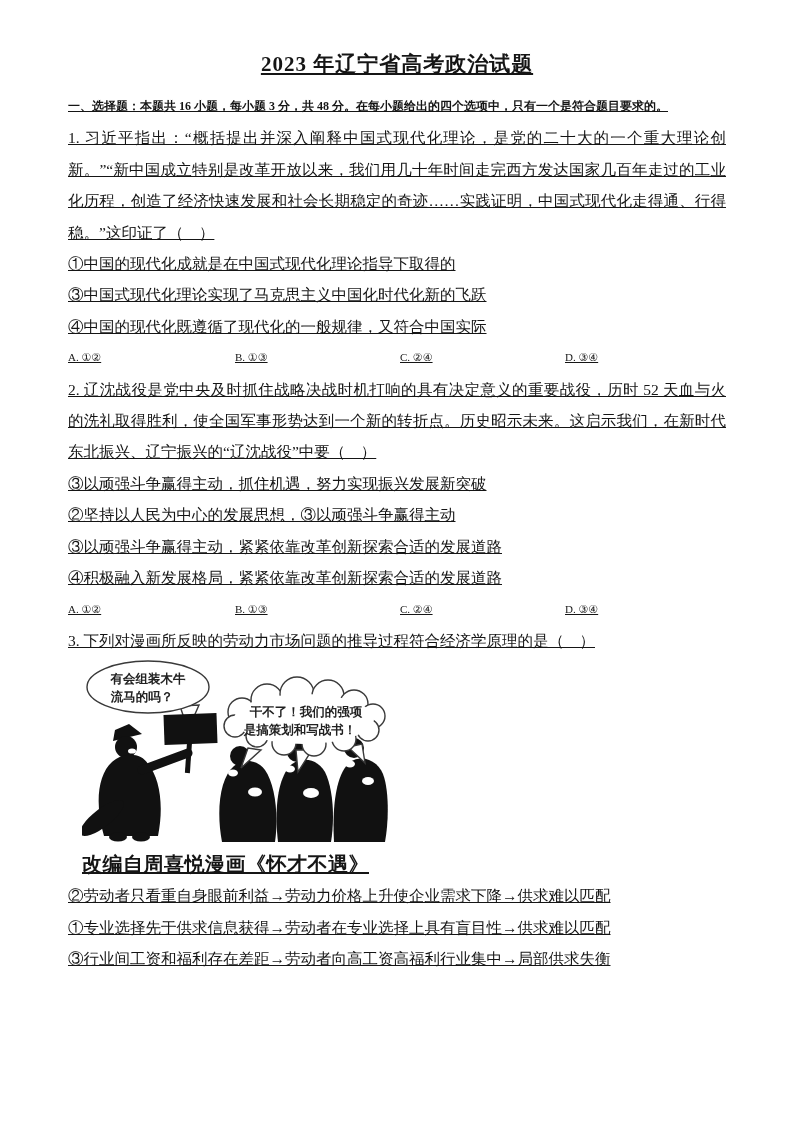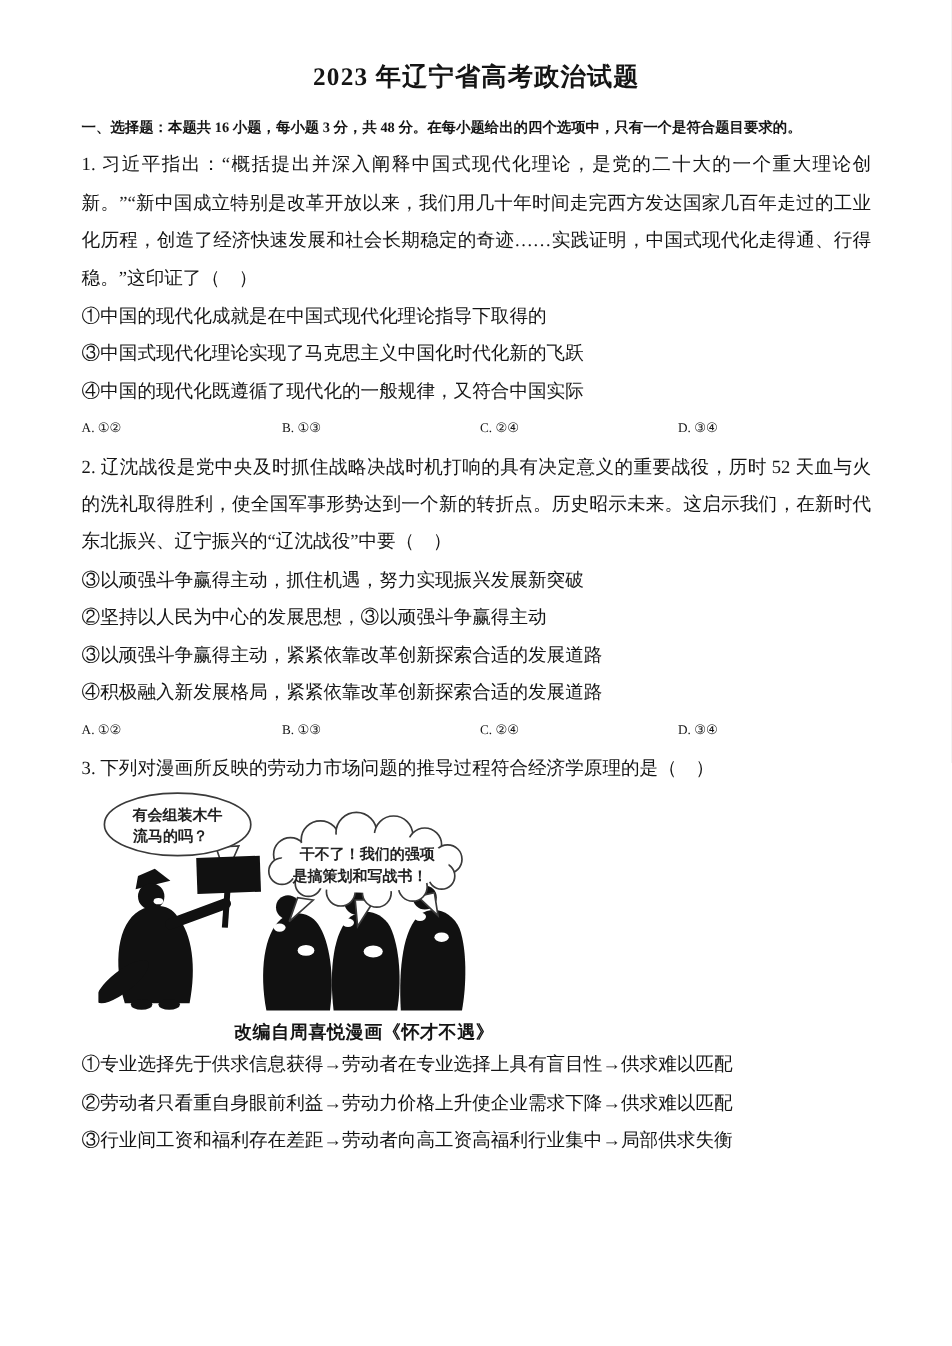--- a/index.html
+++ b/index.html
@@ -1,42 +1,42 @@
 <!DOCTYPE html>
 <html><head>
 <meta charset="utf-8">
 <style>
   html,body { margin:0; padding:0; background:#e8e8e8; }
   .page {
     position:relative; width:793px; height:1122px; margin:0 auto;
     background:#ffffff; color:#151515; overflow:hidden;
     font-family:"Liberation Serif","DejaVu Serif",serif;
   }
-  .content { position:absolute; left:68px; top:50px; width:658px; }
+  .content { position:absolute; left:68px; top:50px; width:658px;text-decoration:underline; }
   .doc-title {
     margin:0 0 13px 0; text-align:center;
     font-size:21px; font-weight:700; letter-spacing:1px;
   }
   .section-header {
     margin:0; font-size:12px; font-weight:700;
     line-height:31.4px; text-align:justify;
   }
   .line, .stem {
     margin:0; font-size:15.5px; line-height:31.4px; text-align:justify;
   }
   .choices { display:flex; font-size:11px; line-height:31.4px; }
   .choices .c1 { width:167px; }
   .choices .c2 { width:165px; }
   .choices .c3 { width:165px; }
   .choices .c4 { flex:1; }
   figure.cartoon { margin:4px 0 2px 14px; width:330px; }
   figure.cartoon svg { display:block; }
   figcaption.cartoon-caption {
-    margin-top:5px; text-align:right;
-    font-size:15px; font-weight:700; letter-spacing:0.5px;
+    margin-top:5px; text-align:left;
+    font-size:20px; font-weight:700; letter-spacing:0.5px;
   }
   .bubble-text {
     font-family:"Liberation Sans","DejaVu Sans",sans-serif;
     font-size:12.5px; font-weight:600; fill:#222;
   }
   .ink { fill:#111; }
   .outline { fill:#ffffff; stroke:#3a3a3a; stroke-width:1.4; }
 </style>
 </head>
 <body>
@@ -134,19 +134,19 @@
             <circle class="outline" cx="175" cy="76" r="11"></circle>
             <circle class="outline" cx="153" cy="66" r="11"></circle>
             <ellipse cx="222" cy="59" rx="70" ry="25" fill="#ffffff"></ellipse>
             <text class="bubble-text" x="224" y="56" text-anchor="middle">干不了！我们的强项</text>
             <text class="bubble-text" x="218" y="74" text-anchor="middle">是搞策划和写战书！</text>
           </g>
         </svg>
         <figcaption class="cartoon-caption">改编自周喜悦漫画《怀才不遇》</figcaption>
       </figure>
 
+      <p class="line">②劳动者只看重自身眼前利益→劳动力价格上升使企业需求下降→供求难以匹配</p>
       <p class="line">①专业选择先于供求信息获得→劳动者在专业选择上具有盲目性→供求难以匹配</p>
-      <p class="line">②劳动者只看重自身眼前利益→劳动力价格上升使企业需求下降→供求难以匹配</p>
       <p class="line">③行业间工资和福利存在差距→劳动者向高工资高福利行业集中→局部供求失衡</p>
     </section>
 
   </div>
 </div>
 
 </body></html>

